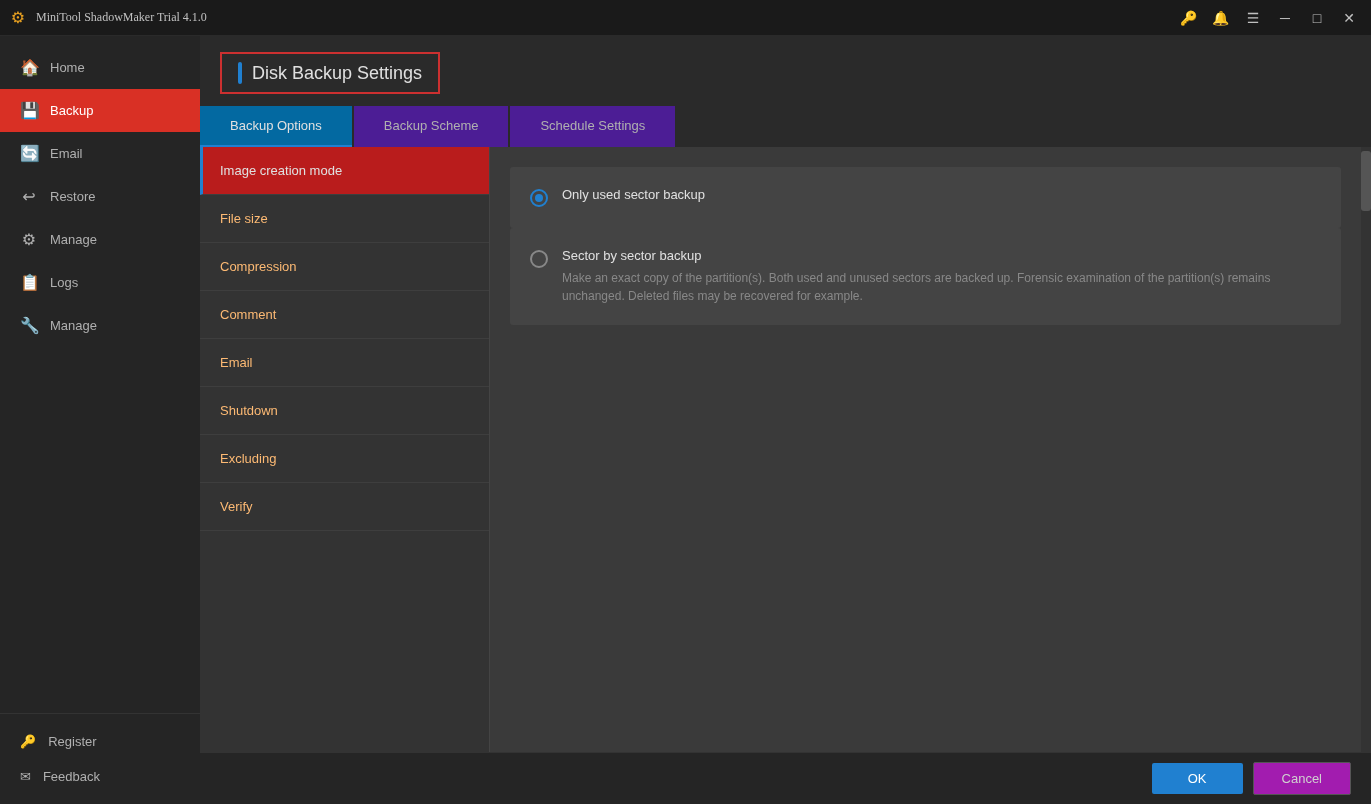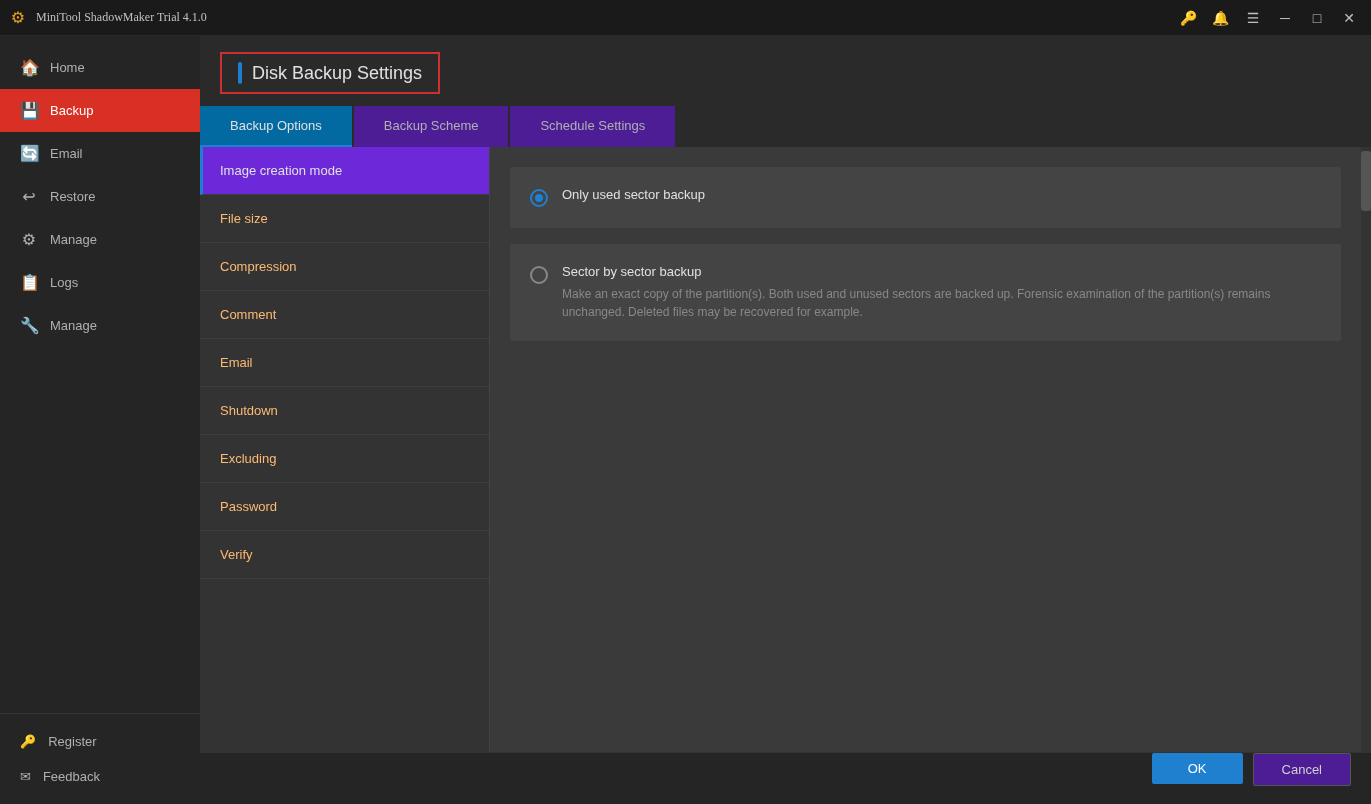--- a/index.html
+++ b/index.html
@@ -192,35 +192,34 @@
       border-right: 1px solid #444;
     }
     .left-menu-item {
       padding: 16px 20px;
       cursor: pointer;
       color: #fdba74;
       border-bottom: 1px solid #3e3e3e;
       font-size: 13px;
     }
     .left-menu-item.active {
-      background: #6d28d9;
+      background: #b91c1c;
       color: #e0e0e0;
       border-left: 3px solid #2080d0;
       padding-left: 17px;
     }
 
     
     .right-panel {
       flex: 1;
       background: #3a3a3a;
       padding: 20px;
       overflow-y: auto;
       display: flex;
       flex-direction: column;
-      gap: 16px;
     }
 
     
     .option-card {
       background: #444;
       border-radius: 3px;
       padding: 20px;
       display: flex;
       gap: 14px;
       align-items: flex-start;
@@ -268,38 +267,38 @@
 
     .left-menu::-webkit-scrollbar { width: 6px; }
     .left-menu::-webkit-scrollbar-track { background: #333; }
     .left-menu::-webkit-scrollbar-thumb { background: #555; }
 
     
     .footer {
       height: 52px;
       background: #252525;
       display: flex;
-      align-items: flex-start;
+      align-items: center;
       justify-content: flex-end;
       padding: 0 20px;
       gap: 10px;
       flex-shrink: 0;
       border-top: 1px solid #333;
     }
     .btn-ok {
       background: #2080d0;
       color: #fff;
       border: none;
       padding: 8px 36px;
       cursor: pointer;
       font-size: 13px;
       border-radius: 2px;
     }
     .btn-cancel {
-      background: #4c1d95;
+      background: #a21caf;
       color: #d0d0d0;
       border: 1px solid #555;
       padding: 8px 28px;
       cursor: pointer;
       font-size: 13px;
       border-radius: 2px;
     }
 
     
     .right-panel-wrapper {
@@ -421,23 +420,20 @@
         <div class="left-menu-item">
           <span>Email</span>
         </div>
         <div class="left-menu-item">
           <span>Shutdown</span>
         </div>
         <div class="left-menu-item">
           <span>Excluding</span>
         </div>
         <div class="left-menu-item">
-          <span>Password</span>
-        </div>
-        <div class="left-menu-item">
           <span>Verify</span>
         </div>
       </div>
 
       <div class="right-panel-wrapper">
         <div class="right-panel">
 
           <div class="option-card">
             <div class="radio-circle selected"></div>
             <div class="option-text">

